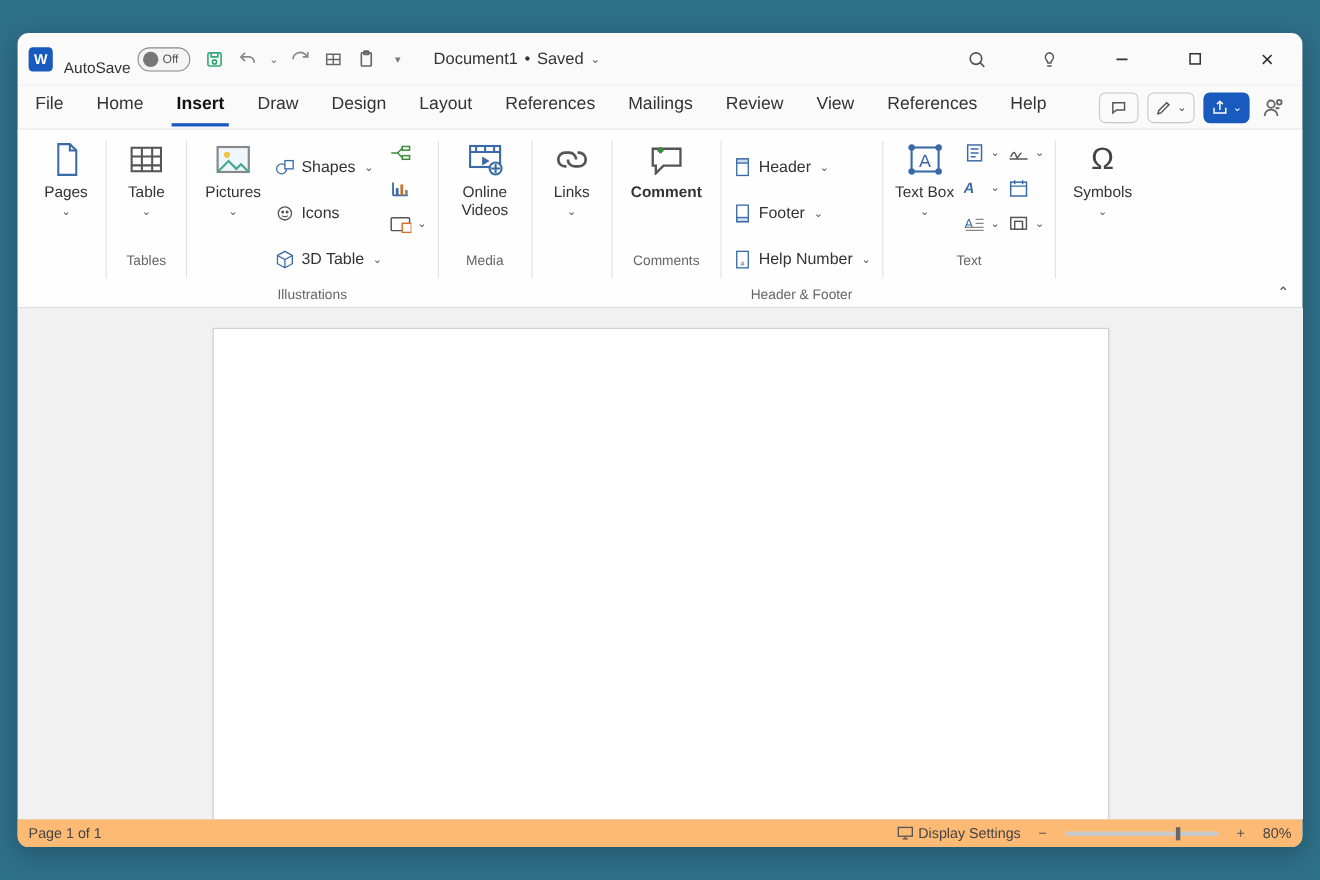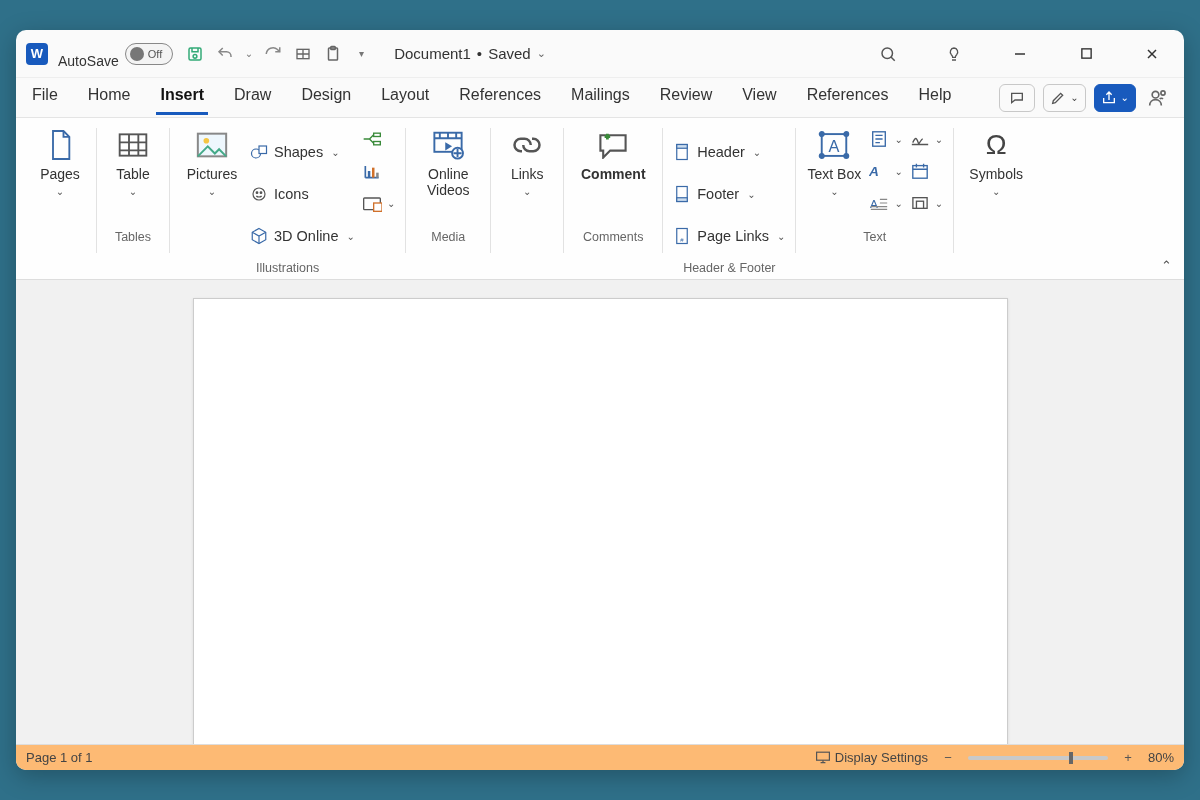--- a/index.html
+++ b/index.html
@@ -297,21 +297,21 @@
             </span>
             <span>Icons</span>
           </div>
           <div class="row">
             <span class="ricon">
               <svg width="18" height="18" viewBox="0 0 24 24" fill="none" stroke="#3a6aa8" stroke-width="1.6">
                   <path d="M12 2l9 5v10l-9 5-9-5V7z"></path>
                   <path d="M3 7l9 5 9-5M12 12v10"></path>
                 </svg>
             </span>
-            <span>3D Online</span>
+            <span>3D Table</span>
             <span class="chev">⌄</span>
           </div>
         </div>
         <div class="mini-col">
           <div class="mini">
             <span class="ic">
               <svg width="20" height="16" viewBox="0 0 24 18" fill="none" stroke="#3a8a3a" stroke-width="1.6">
                   <path d="M2 9h7M9 9l5-5M9 9l5 5"></path>
                   <rect x="14" y="2" width="8" height="4"></rect>
                   <rect x="14" y="12" width="8" height="4"></rect>
@@ -417,21 +417,21 @@
             <span>Footer</span>
             <span class="chev">⌄</span>
           </div>
           <div class="row">
             <span class="ricon">
               <svg width="16" height="18" viewBox="0 0 20 24" fill="none" stroke="#3a6aa8" stroke-width="1.6">
                   <rect x="3" y="2" width="14" height="20"></rect>
                   <text x="10" y="20" font-size="8" fill="#3a6aa8" text-anchor="middle" stroke="none">#</text>
                 </svg>
             </span>
-            <span>Page Links</span>
+            <span>Help Number</span>
             <span class="chev">⌄</span>
           </div>
         </div>
       </div>
       <div class="group-label">Header &amp; Footer</div>
     </div>
     <div class="vdiv"></div>
 
     <div class="group">
       <div class="group-body">

